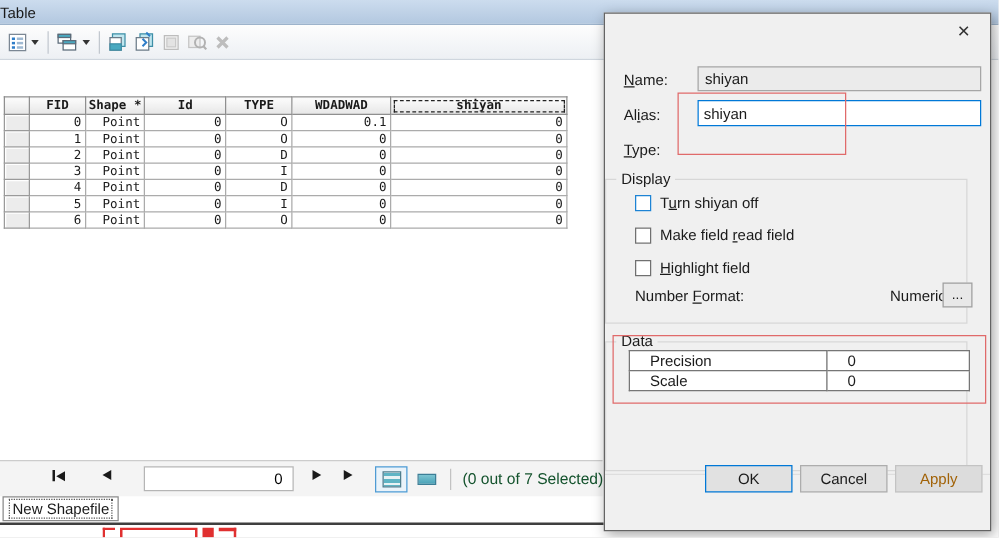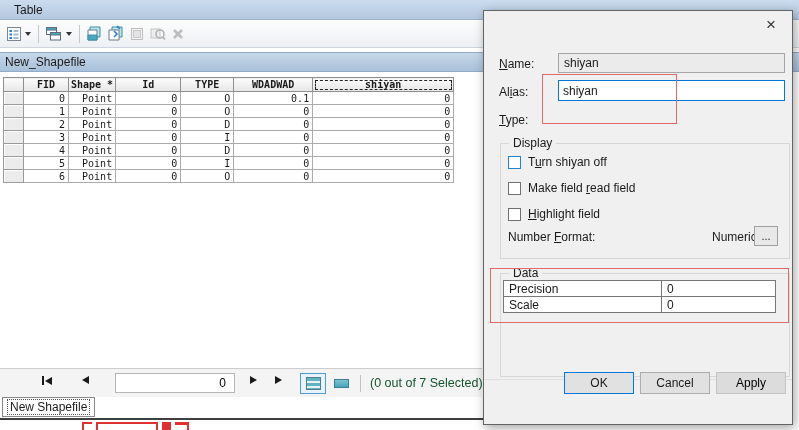--- a/index.html
+++ b/index.html
@@ -3,21 +3,21 @@
 <meta charset="utf-8">
 <style>
   * { margin:0; padding:0; box-sizing:border-box; }
   body { background:#d8d8d8; font-family:"Liberation Sans", sans-serif; }
   .screen { position:relative; width:799px; height:430px; background:#fff; overflow:hidden;
             font-family:"Liberation Sans", sans-serif; font-size:12px; color:#1a1a1a; }
 
   
   .titlebar { position:absolute; left:0; top:0; width:799px; height:20px;
               background:linear-gradient(#ccdcee,#b3c8e0); border-bottom:1px solid #9db3cb;
-              display:flex; align-items:center; padding-left:14px; font-size:12px; }
+              display:flex; align-items:center; padding-left:0; font-size:12px; }
   .toolbar  { position:absolute; left:0; top:20px; width:799px; height:28px;
               background:linear-gradient(#fdfdfd,#edf0f4); border-bottom:1px solid #cfd6de;
               display:flex; align-items:center; padding-left:5px; }
   .tbtn { display:flex; align-items:center; padding:2px 1px; margin-right:1px; }
   .tbtn svg { display:block; }
   .drop { width:0; height:0; border-left:3.5px solid transparent; border-right:3.5px solid transparent;
           border-top:4px solid #333; margin-left:3px; }
   .tsep { width:1px; height:18px; background:#c2c8cf; margin:0 5px; }
 
   .sheetbar { position:absolute; left:0; top:52px; width:799px; height:20px;
@@ -78,39 +78,39 @@
                display:flex; align-items:center; padding-left:12px; font-size:13px; }
   .dlg-close { position:absolute; right:10px; top:3px; width:22px; height:22px; display:flex;
                align-items:center; justify-content:center; font-size:17px; color:#333; }
   .flabel { position:absolute; left:15px; }
   .key { text-decoration:underline; }
   .fbox { position:absolute; left:74px; width:227px; height:20px; background:#ebebeb;
           border:1px solid #a6a6a6; line-height:18px; padding-left:5px; color:#1a1a1a; }
   input.fbox-active { position:absolute; left:74px; width:227px; height:21px; background:#fff;
           border:1px solid #0078d7; padding-left:4px; font-size:12px;
           font-family:"Liberation Sans",sans-serif; color:#1a1a1a; }
-  .group { position:absolute; left:16px; width:290px; border:1px solid #d7d7d7; }
+  .group { position:absolute; left:0; width:290px; border:1px solid #d7d7d7; }
   .group-label { position:absolute; top:-8px; left:8px; background:#f0f0f0; padding:0 4px; }
   .cbrow { position:absolute; left:24px; display:flex; align-items:center; }
   .cbox { width:13px; height:13px; background:#fff; border:1px solid #707070; margin-right:7px; }
   .cbox.focus { border:1px solid #1d83d4; }
   .nflabel { position:absolute; left:24px; top:219px; }
   .nfvalue { position:absolute; left:228px; top:219px; }
   .nfbtn { position:absolute; left:270px; top:215px; width:24px; height:20px; background:#e8e8e8;
            border:1px solid #9f9f9f; display:flex; align-items:center; justify-content:center;
            font-size:11px; line-height:8px; }
   table.dtable { position:absolute; left:19px; top:269px; border-collapse:collapse; font-size:12px;
                  table-layout:fixed; }
-  .dtable td { border:1px solid #767676; background:#fff; height:16px; padding:0 5px;
+  .dtable td { border:1px solid #767676; background:#fff; height:16px; padding:0 16px;
                overflow:hidden; white-space:nowrap; }
   .btn-sep { position:absolute; left:0; top:368px; width:308px; height:1px; background:#dedede; }
   .dlg-btn { position:absolute; top:361px; width:70px; height:22px; display:flex; align-items:center;
              justify-content:center; background:#e1e1e1; border:1px solid #adadad; font-size:12px; }
   .dlg-btn.default { border:1px solid #0078d7; }
-  .dlg-btn.disabled { background:#dcdcdc; border:1px solid #c3c3c3; color:#000000; }
+  .dlg-btn.disabled { background:#dcdcdc; border:1px solid #c3c3c3; color:#a16207; }
   .redrect { position:absolute; border:1px solid #e06a6a; }
   .red1 { left:58px; top:63px; width:135px; height:50px; }
   .red2 { left:6px; top:257px; width:299px; height:55px; }
 </style>
 </head>
 <body>
 
 <div class="screen">
 
   <div class="titlebar">
@@ -169,23 +169,20 @@
         <line x1="13.8" y1="11" x2="16" y2="13.5" stroke="#b2b2b2" stroke-width="1.8"></line>
       </svg>
     </span>
     <span class="tbtn">
       <svg width="16" height="16">
         <path d="M4 4 L12 12 M12 4 L4 12" stroke="#bdbdbd" stroke-width="2.6"></path>
       </svg>
     </span>
   </div>
 
-  <div class="sheetbar">
-    <span>New_Shapefile</span>
-  </div>
 
   <div class="content">
     <table class="grid">
       <colgroup>
         <col style="width:20px">
           <col style="width:45px">
           <col style="width:47px">
         <col style="width:65px">
           <col style="width:53px">
           <col style="width:79px">

